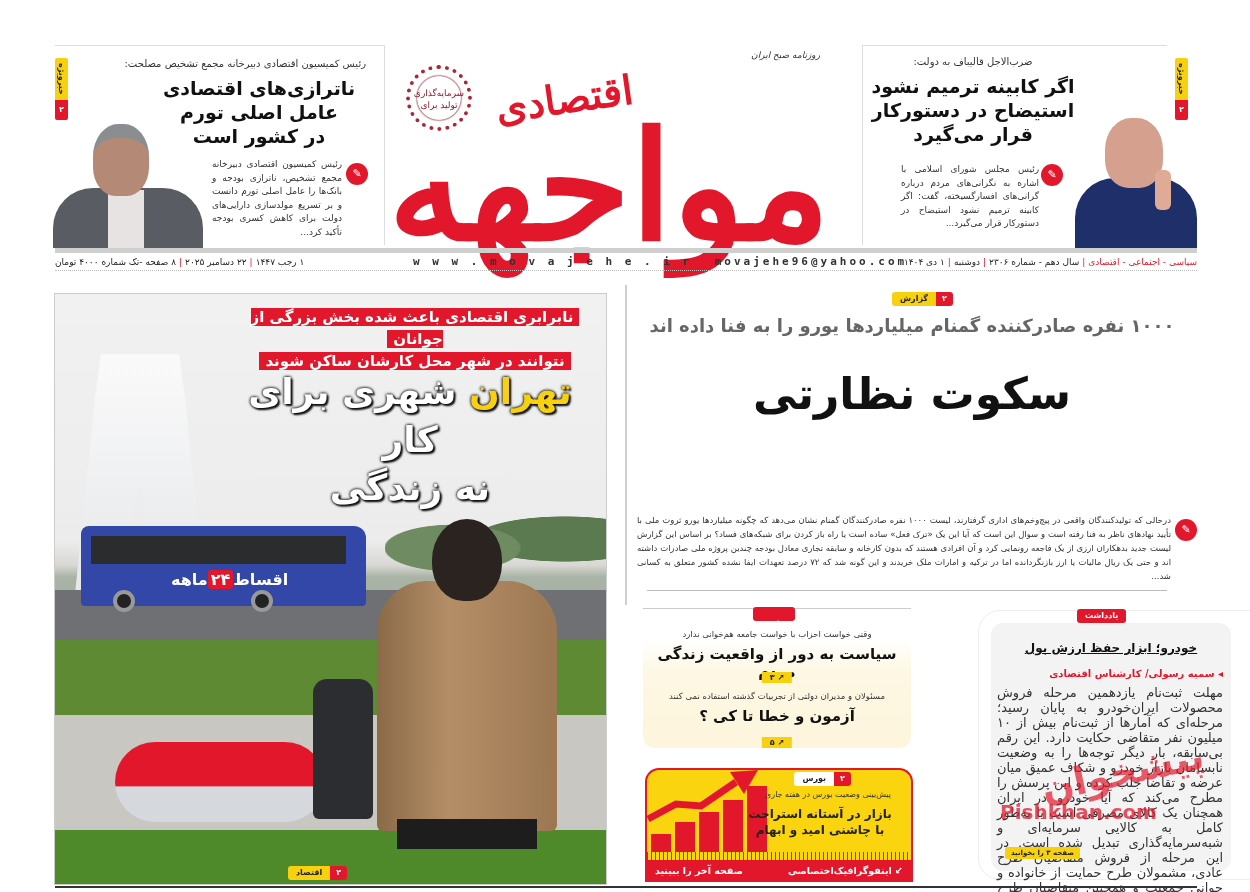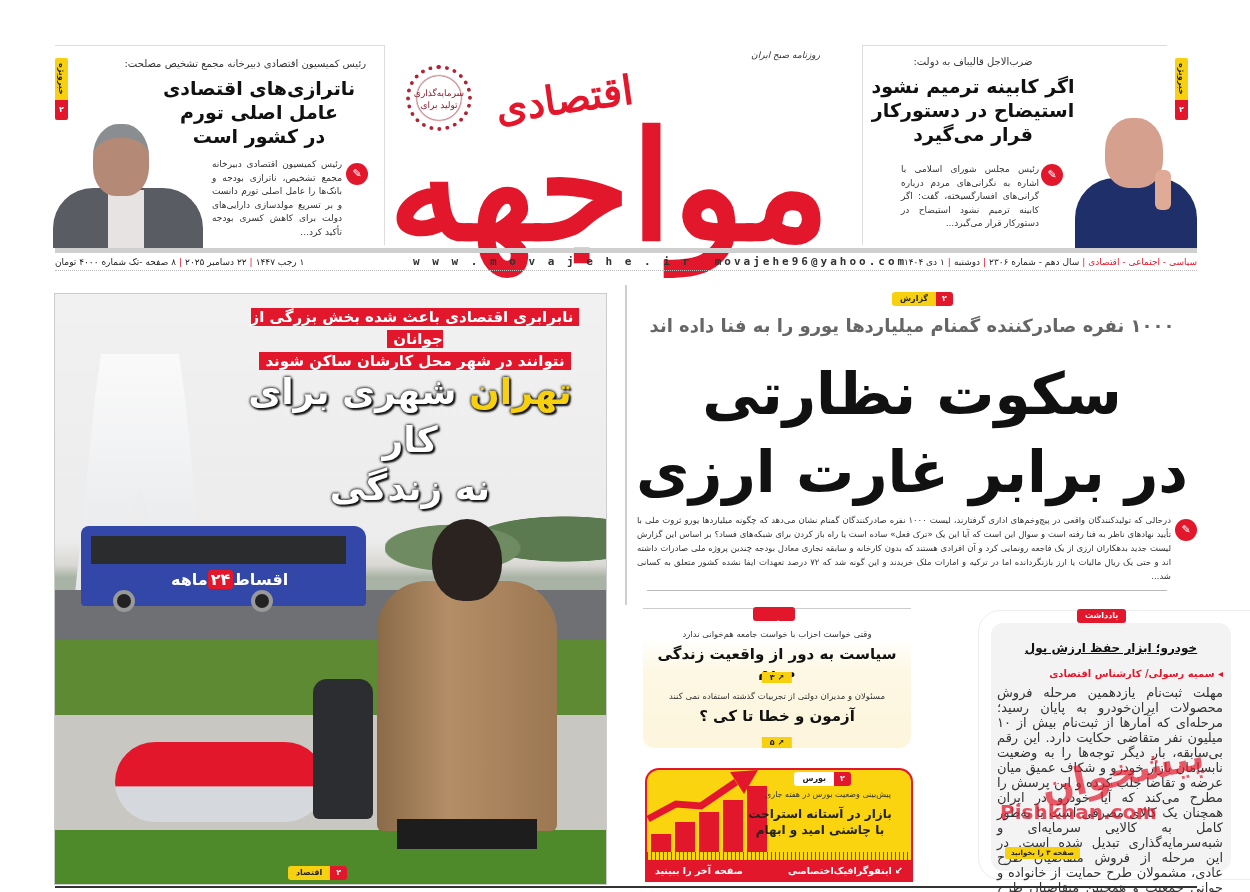--- a/index.html
+++ b/index.html
@@ -40,21 +40,21 @@
   .info-bar .red { color: #e3172b; }
   .info-bar .sep { color: #e3172b; margin: 0 3px; }
   .dotline { position: absolute; left: 55px; top: 270px; width: 1142px; height: 3px; border-top: 1px dotted #bbb; }
 
   
   .main-col { position: absolute; left: 625px; top: 285px; width: 572px; height: 320px; border-left: 2px solid #cfcfcf; }
   .hbadge { position: absolute; height: 14px; border-radius: 3px; overflow: hidden; display: flex; font-size: 8px; font-weight: bold; line-height: 14px; }
   .hbadge .y { background: #f7d10f; color: #222; padding: 0 8px; }
   .hbadge .r { background: #e3172b; color: #fff; padding: 0 6px; }
   .main-kicker { position: absolute; top: 30px; left: 0; width: 100%; text-align: center; font-size: 18px; color: #666; font-weight: bold; }
-  .main-title { position: absolute; top: 70px; left: 0; width: 100%; text-align: center; font-size: 58px; line-height: 78px; font-weight: bold; color: #111; }
+  .main-title { position: absolute; top: 70px; left: 0; width: 100%; text-align: center; font-size: 44px; line-height: 78px; font-weight: bold; color: #111; }
   .main-lead { position: absolute; top: 228px; left: 10px; width: 562px; font-size: 8.5px; line-height: 14px; color: #333; text-align: justify; padding-right: 28px; }
   .main-col .rule { position: absolute; top: 305px; left: 20px; width: 520px; border-top: 1px solid #bbb; }
 
   
   .photo { position: absolute; left: 54px; top: 293px; width: 553px; height: 592px; overflow: hidden; border: 1px solid #ccc; background: linear-gradient(#f1f1f1 0%, #ececec 42%, #d8d7d2 46%, #a9b3a5 48%); }
   .tower { position: absolute; left: 20px; top: 60px; width: 130px; height: 240px; background: linear-gradient(#fafafa, #e5e7ea); clip-path: polygon(20% 0, 80% 0, 85% 20%, 100% 100%, 72% 100%, 50% 55%, 28% 100%, 0 100%, 15% 20%); }
   .trees { position: absolute; left: 330px; top: 200px; width: 225px; height: 90px; background: radial-gradient(ellipse at 30% 60%, #6f8b61 0, #6f8b61 30%, transparent 31%), radial-gradient(ellipse at 80% 50%, #5c7a50 0, #5c7a50 35%, transparent 36%); }
   .road { position: absolute; left: 0; top: 296px; width: 100%; height: 50px; background: #6f7074; }
   .grass1 { position: absolute; left: 0; top: 346px; width: 100%; height: 75px; background: #5d8a33; }
   .pavement { position: absolute; left: 0; top: 421px; width: 100%; height: 115px; background: #c9c7c2; }
@@ -168,21 +168,20 @@
 <div class="dotline"></div>
 
 <div class="main-col">
   <div class="hbadge" style="left:265px;top:7px;">
     <span class="r">۲</span>
     <span class="y">گزارش</span>
   </div>
   <div class="main-kicker">۱۰۰۰ نفره صادرکننده گمنام میلیاردها یورو را به فنا داده اند</div>
   <div class="main-title">
     <div>سکوت نظارتی</div>
-    <div>در برابر غارت ارزی</div>
   </div>
   <div class="red-dot" style="right:0;top:234px;">✎</div>
   <div class="main-lead">درحالی که تولیدکنندگان واقعی در پیچ‌وخم‌های اداری گرفتارند، لیست ۱۰۰۰ نفره صادرکنندگان گمنام نشان می‌دهد که چگونه میلیاردها یورو ثروت ملی با تأیید نهادهای ناظر به فنا رفته است و سوال این است که آیا این یک «ترک فعل» ساده است یا راه باز کردن برای شبکه‌های فساد؟ بر اساس این گزارش لیست جدید بدهکاران ارزی از یک فاجعه رونمایی کرد و آن افرادی هستند که بدون کارخانه و سابقه تجاری معادل بودجه چندین پروژه ملی صادرات داشته اند و حتی یک ریال مالیات یا ارز بازنگردانده اما در ترکیه و امارات ملک خریدند و این گونه شد که ۷۲ درصد تعهدات ایفا نشده کشور متعلق به کسانی شد...</div>
   <div class="rule"></div>
 </div>
 
 <div class="photo">
   <div class="tower"></div>
   <div class="trees"></div>
   <div class="road"></div>

